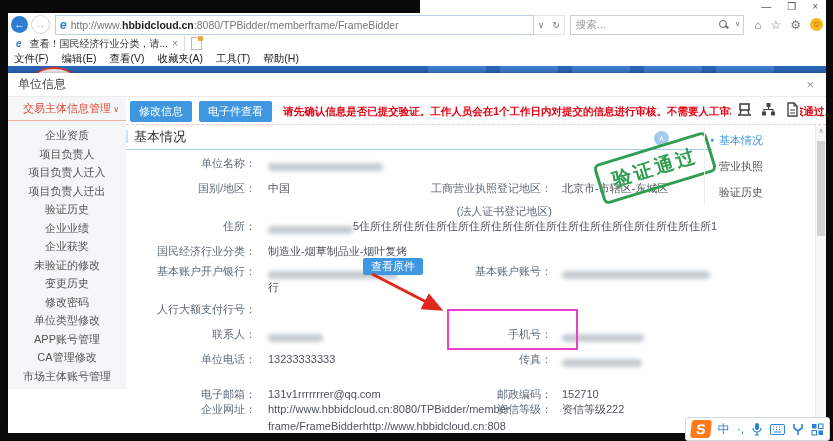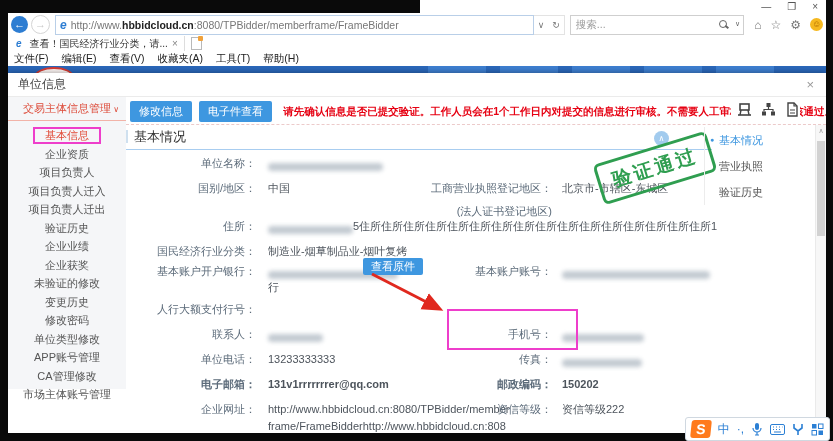--- a/index.html
+++ b/index.html
@@ -179,21 +179,20 @@
           <span class="modal-close">×</span>
         </div>
         <div class="modal-body">
 
           <div class="sidebar">
             <div class="sb-title">
               <span>交易主体信息管理</span>
               <span class="sb-caret">∨</span>
             </div>
             <div class="sb-items">
-              <div class="s-item active"><b>基本信息</b></div>
               <div class="s-item">企业资质</div>
               <div class="s-item">项目负责人</div>
               <div class="s-item">项目负责人迁入</div>
               <div class="s-item">项目负责人迁出</div>
               <div class="s-item">验证历史</div>
               <div class="s-item">企业业绩</div>
               <div class="s-item">企业获奖</div>
               <div class="s-item">未验证的修改</div>
               <div class="s-item">变更历史</div>
               <div class="s-item">修改密码</div>
@@ -295,26 +294,26 @@
 
             <div class="frow" style="top:254px;">
               <span class="fl">单位电话：</span>
               <span class="fv">13233333333</span>
               <span class="fright">
                 <span class="fl2">传真：</span>
                 <span class="fv2"><span class="blur" style="width:80px;"></span></span>
               </span>
             </div>
 
-            <div class="frow" style="top:279px;font-weight:bold;">
+            <div class="frow" style="top:289px;">
               <span class="fl">电子邮箱：</span>
               <span class="fv">131v1rrrrrrrer@qq.com</span>
               <span class="fright">
                 <span class="fl2">邮政编码：</span>
-                <span class="fv2">150202</span>
+                <span class="fv2">152710</span>
               </span>
             </div>
 
             <div class="frow" style="top:304px;">
               <span class="fl">企业网址：</span>
               <span class="fv">http://www.hbbidcloud.cn:8080/TPBidder/member</span>
               <span class="fright">
                 <span class="fl2">资信等级：</span>
                 <span class="fv2">资信等级222</span>
               </span>

